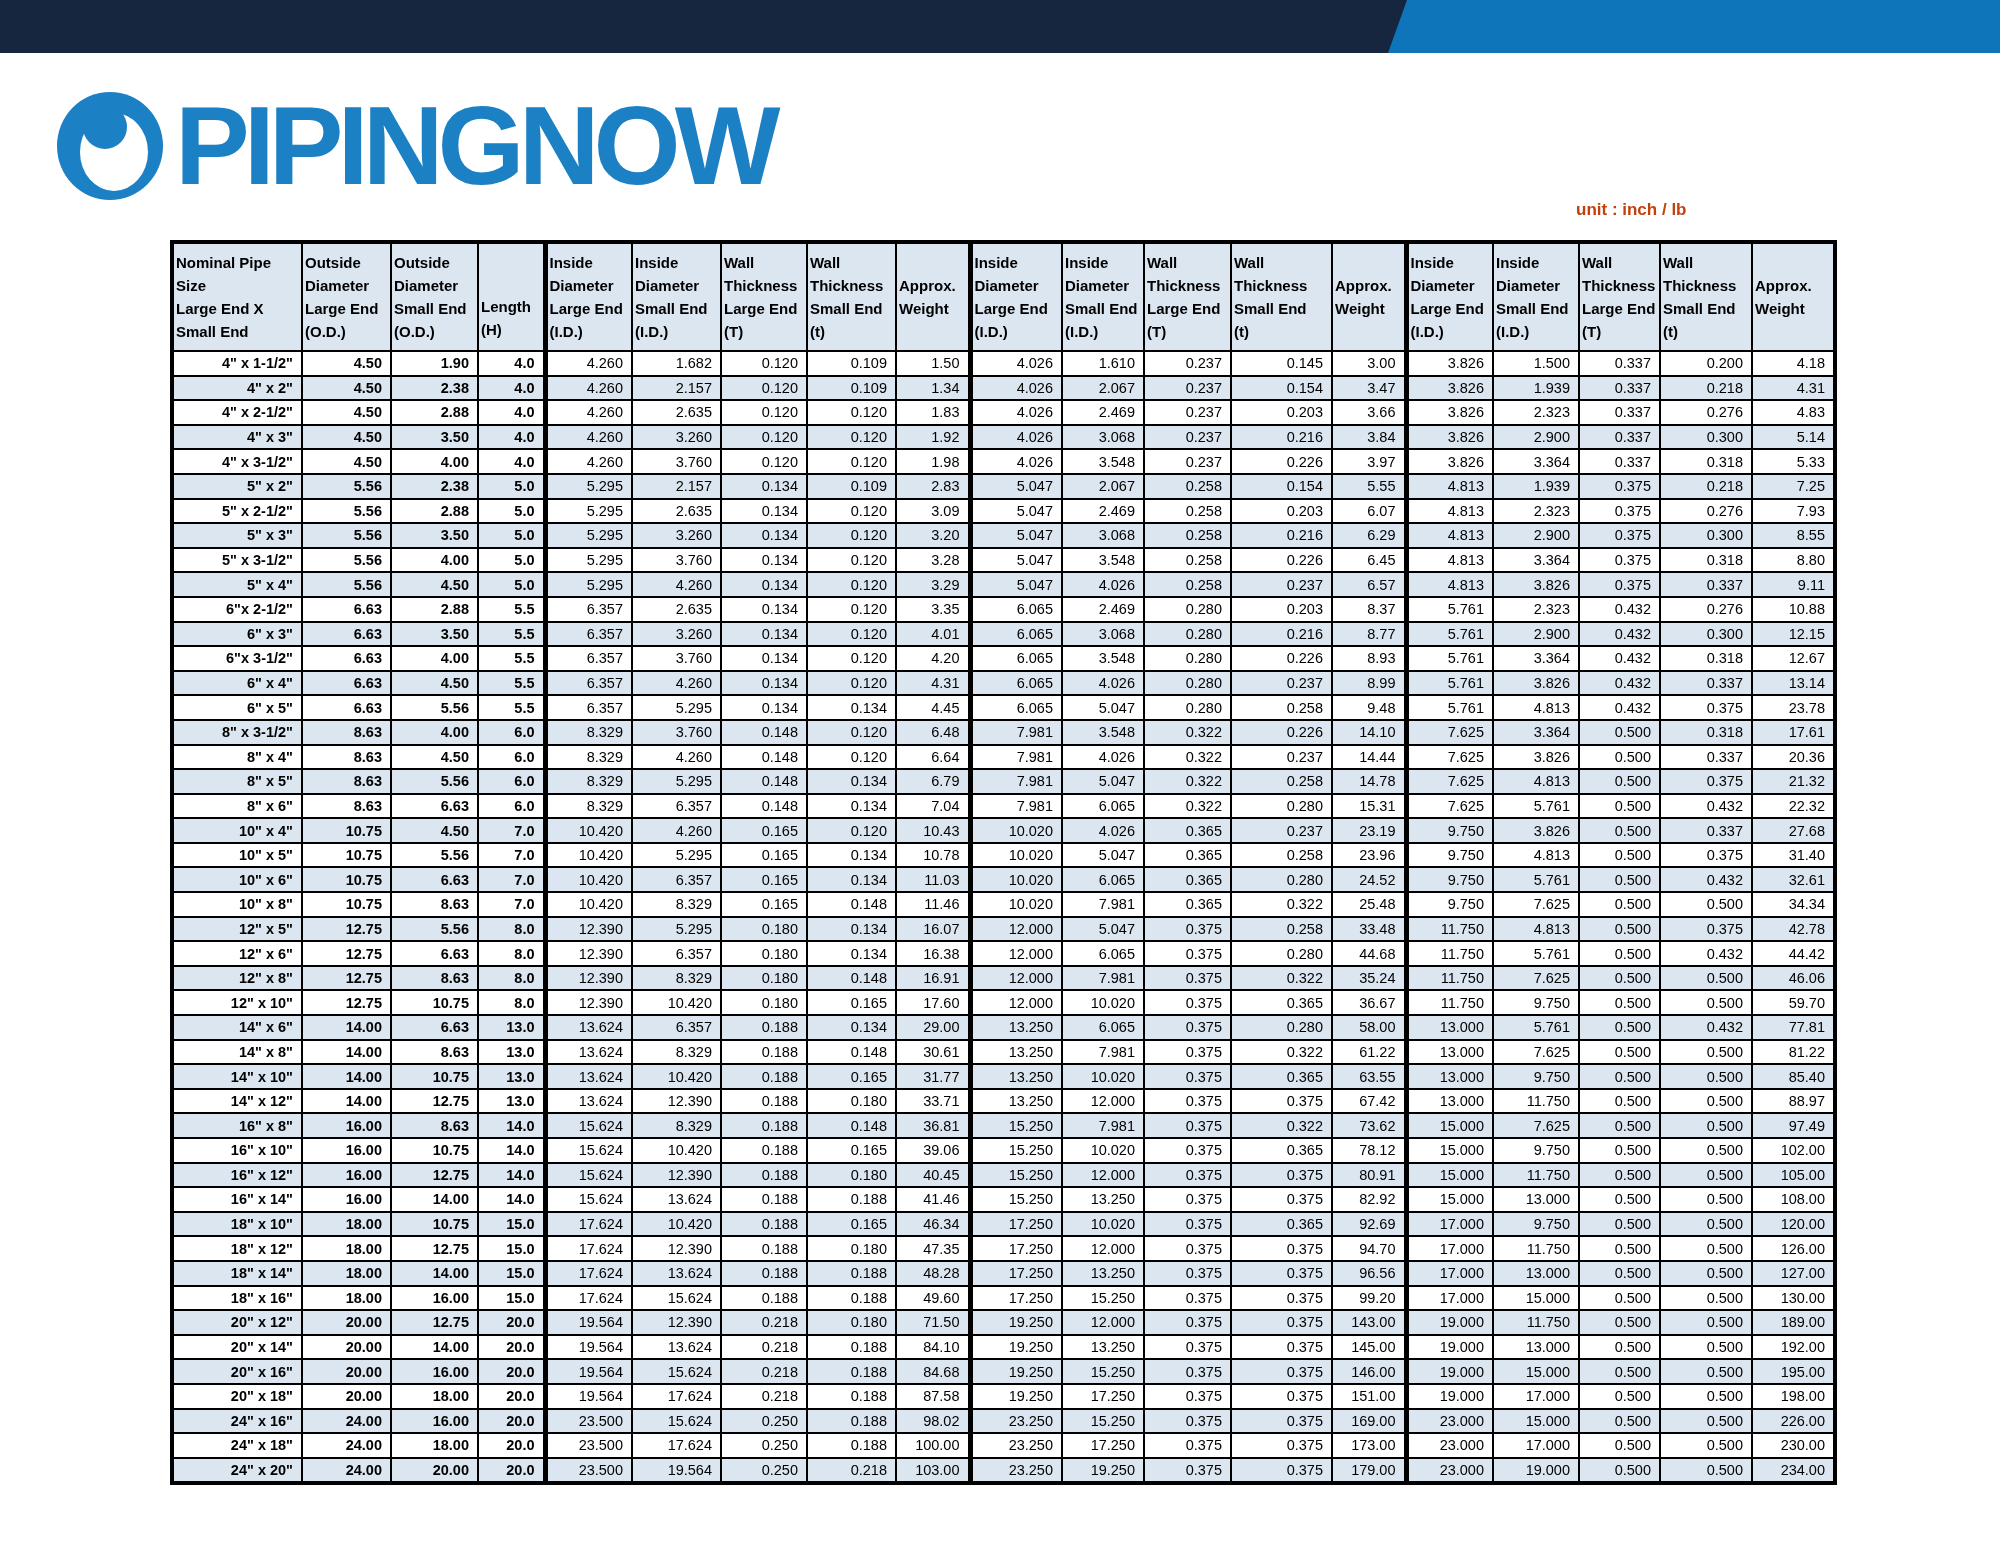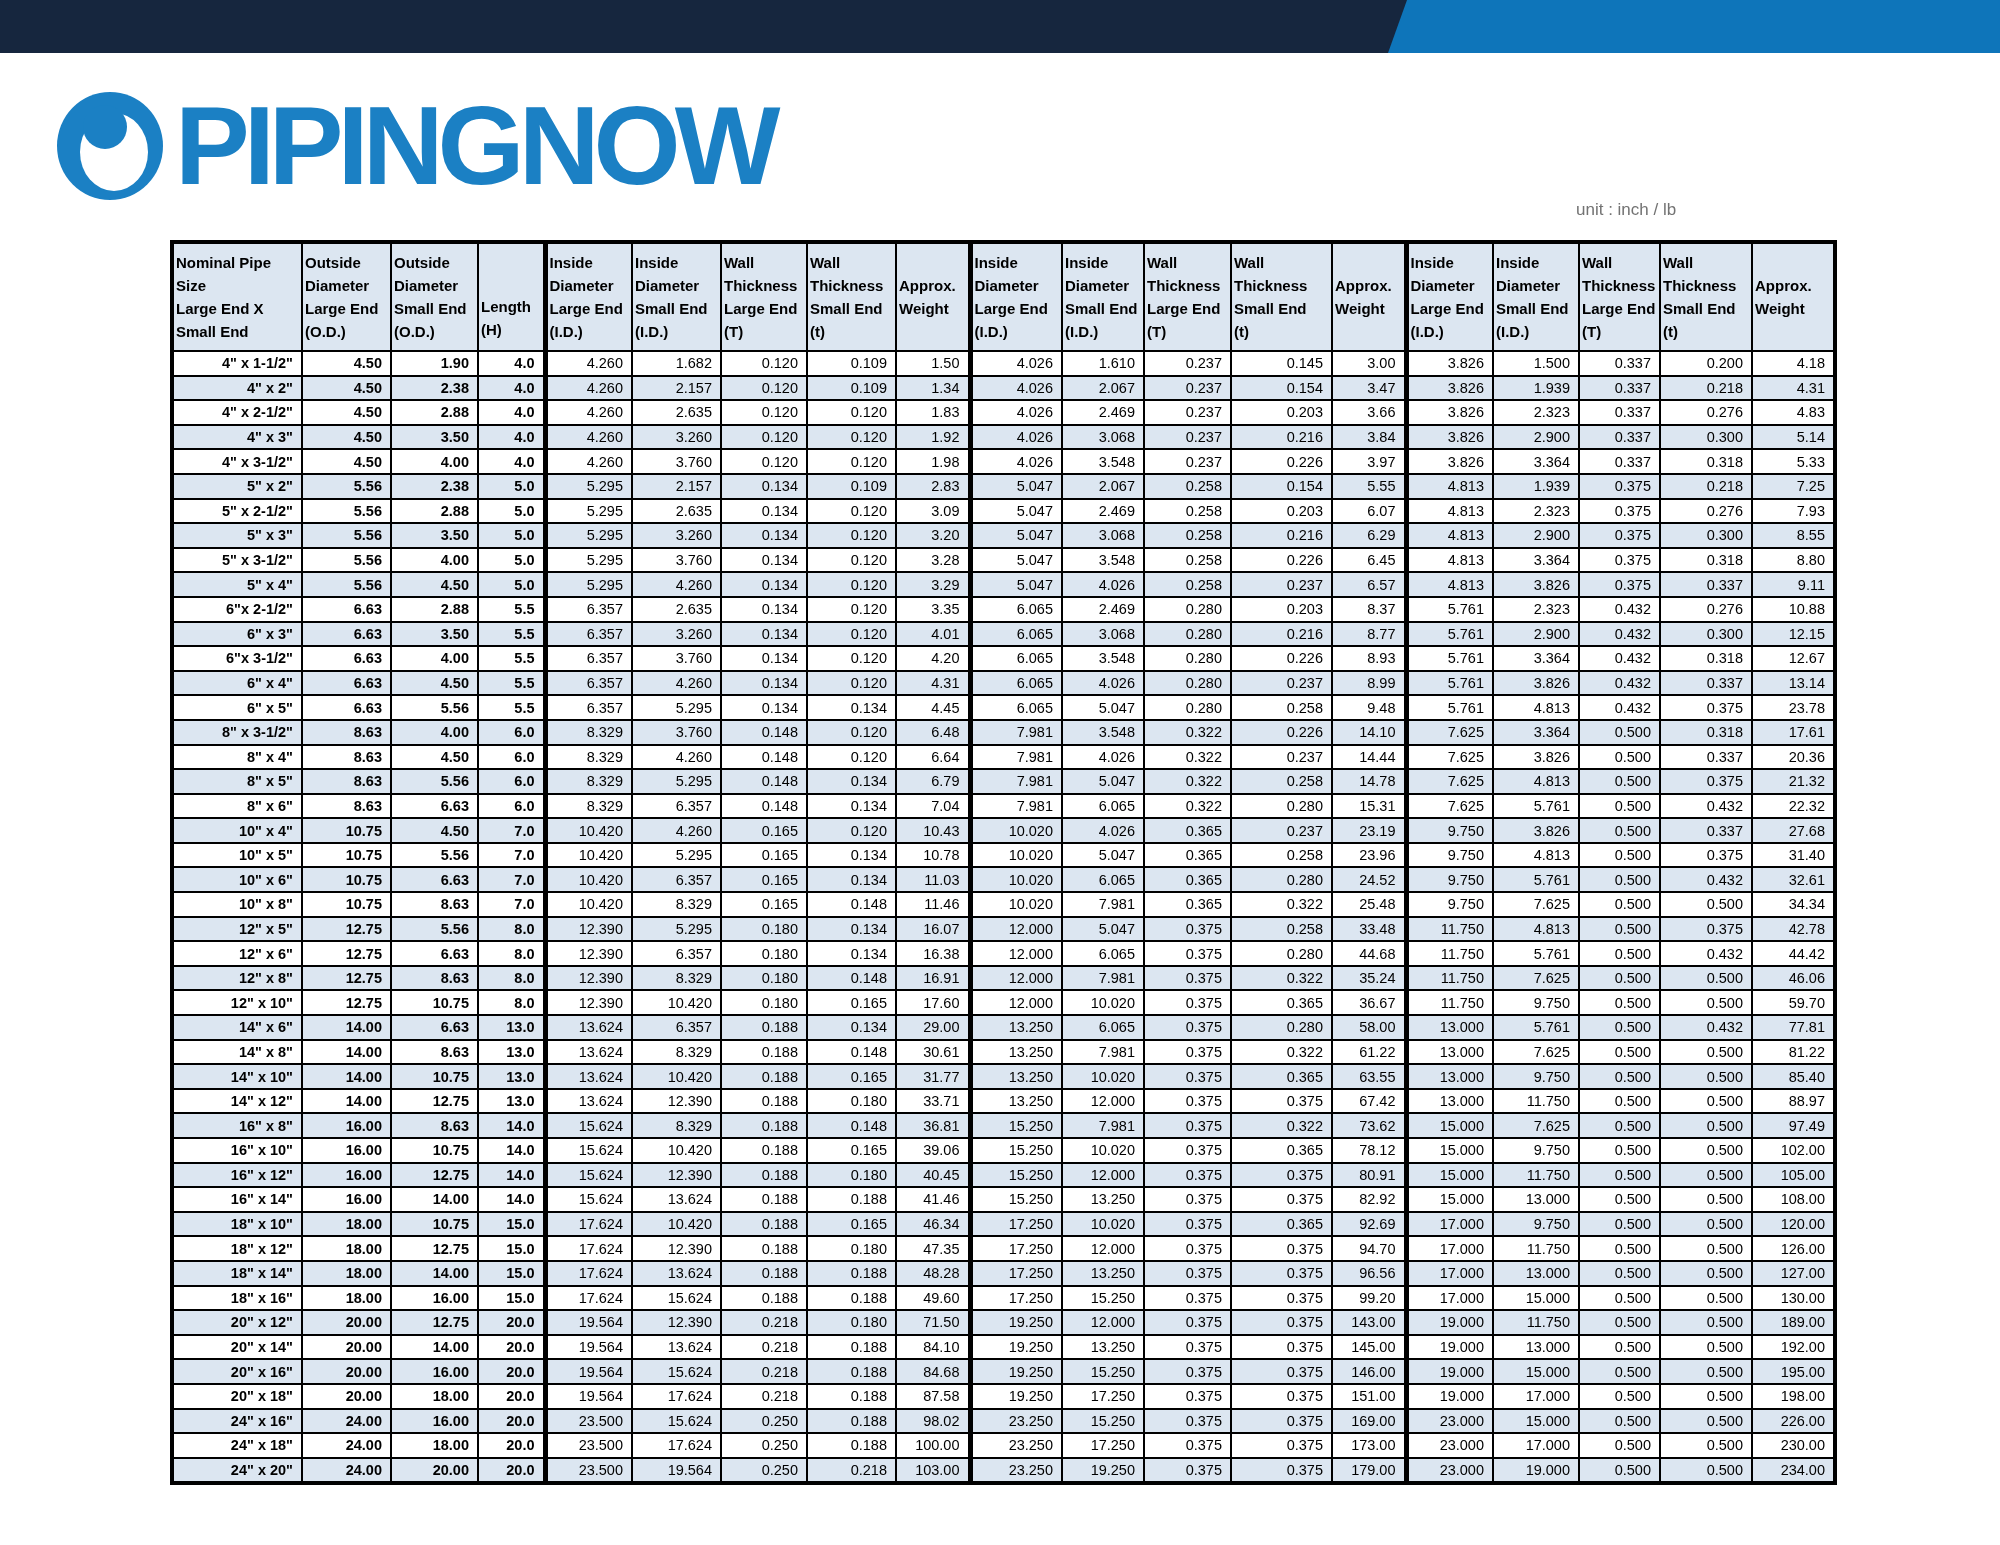--- a/index.html
+++ b/index.html
@@ -34,21 +34,21 @@
   .logo-text {
     color: var(--brand_blue, #1b80c4);
     font-size: 112px; font-weight: bold;
     letter-spacing: -6px; line-height: 112px;
     margin-left: 10px; white-space: nowrap;
   }
 
   
   .unit {
     position: absolute; left: 1576px; top: 200px;
-    font-size: 17px; font-weight: normal; color: #737373;
+    font-size: 17px; font-weight: bold; color: #c2410c;
     white-space: pre;
   }
 
   
   table.tbl {
     position: absolute; left: 170px; top: 240px;
     width: 1663px;
     border-collapse: collapse; table-layout: fixed;
     border: 4px solid #000;
     font-family: "Liberation Sans", sans-serif;

